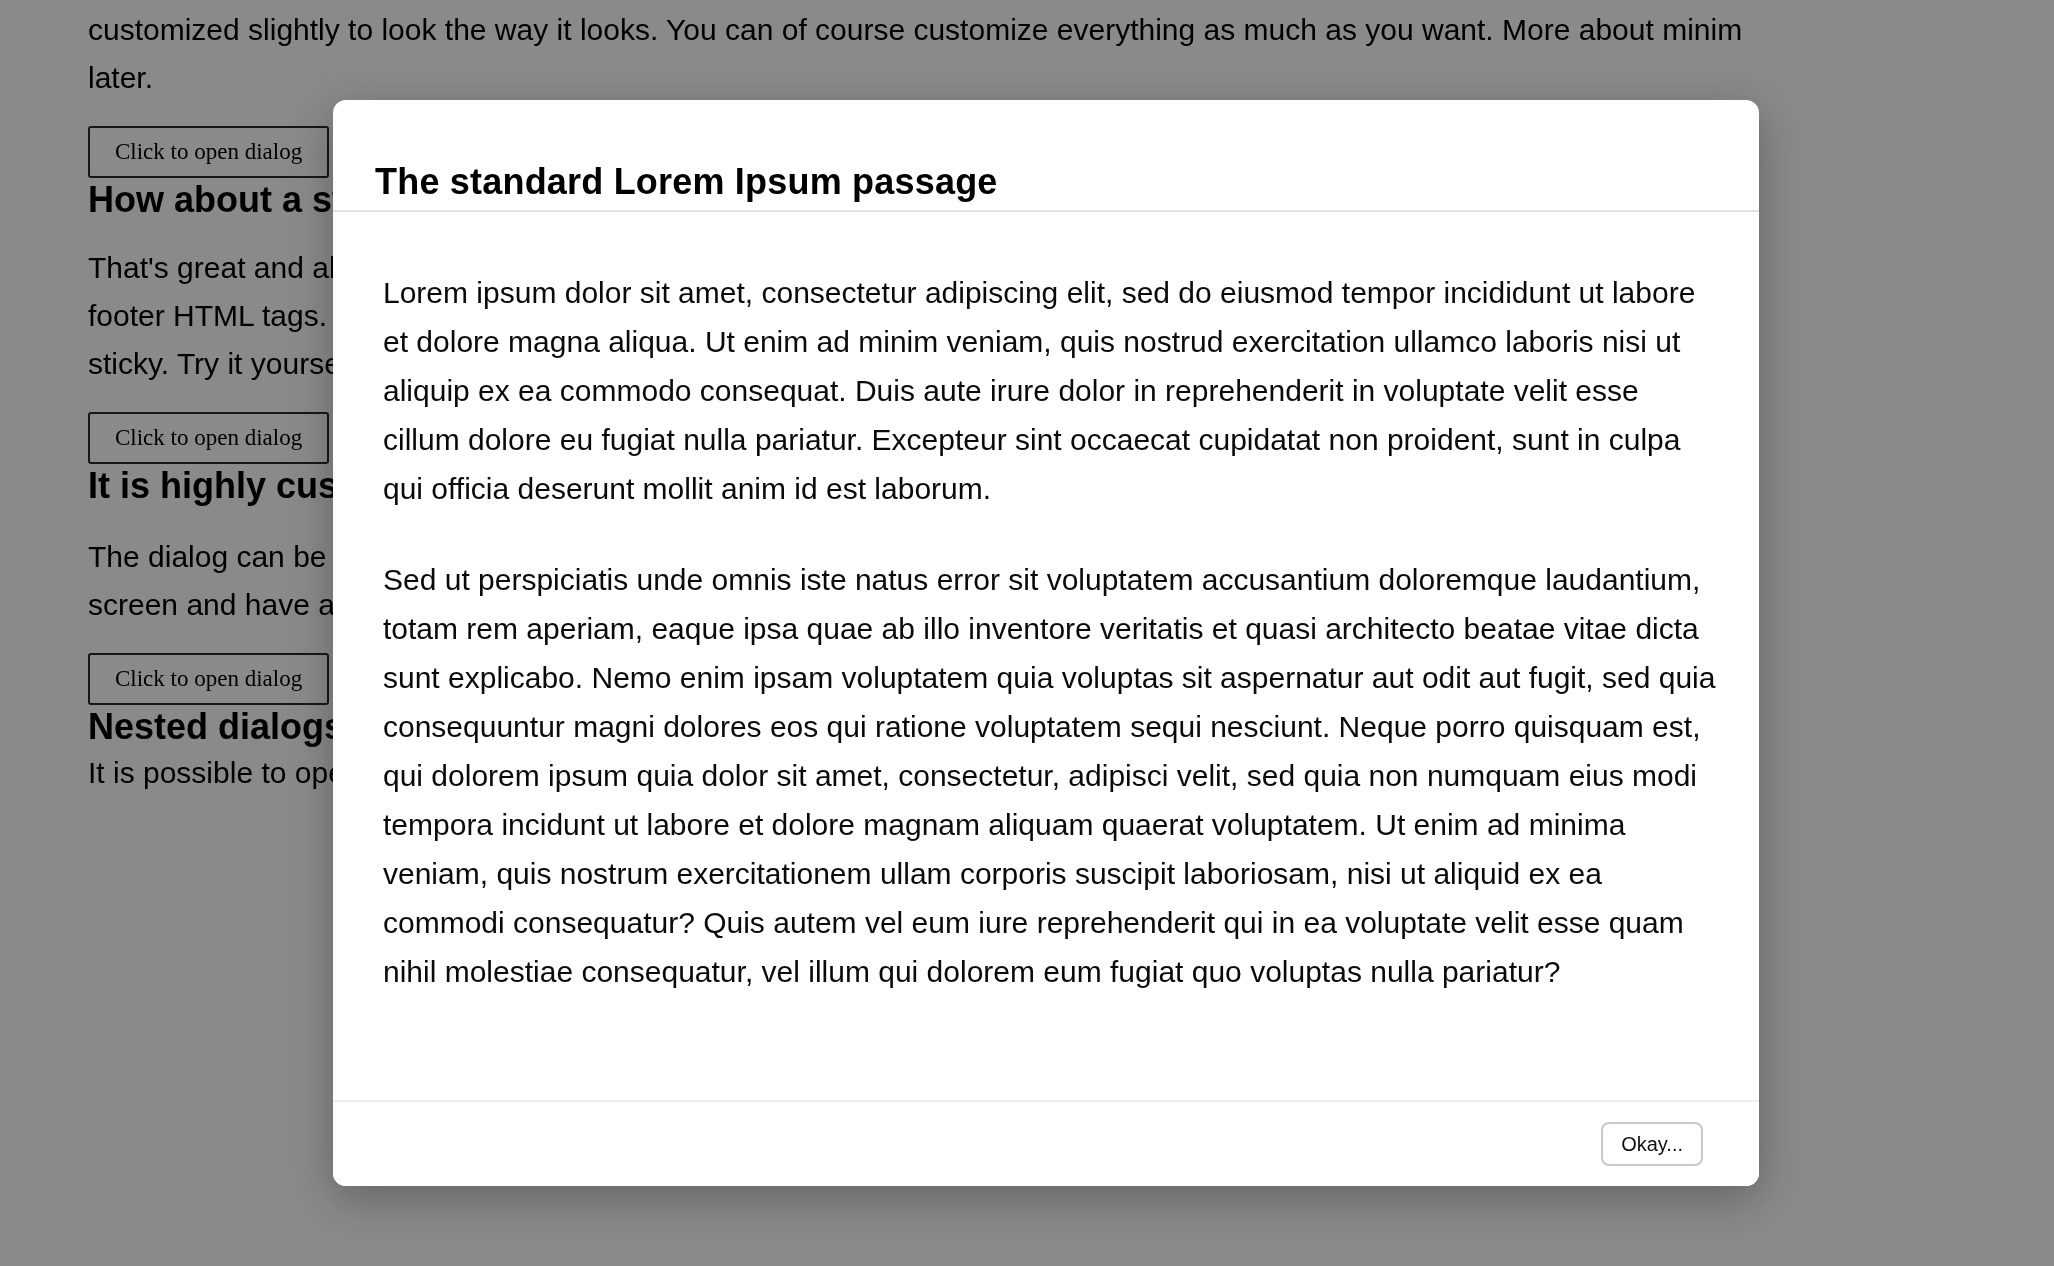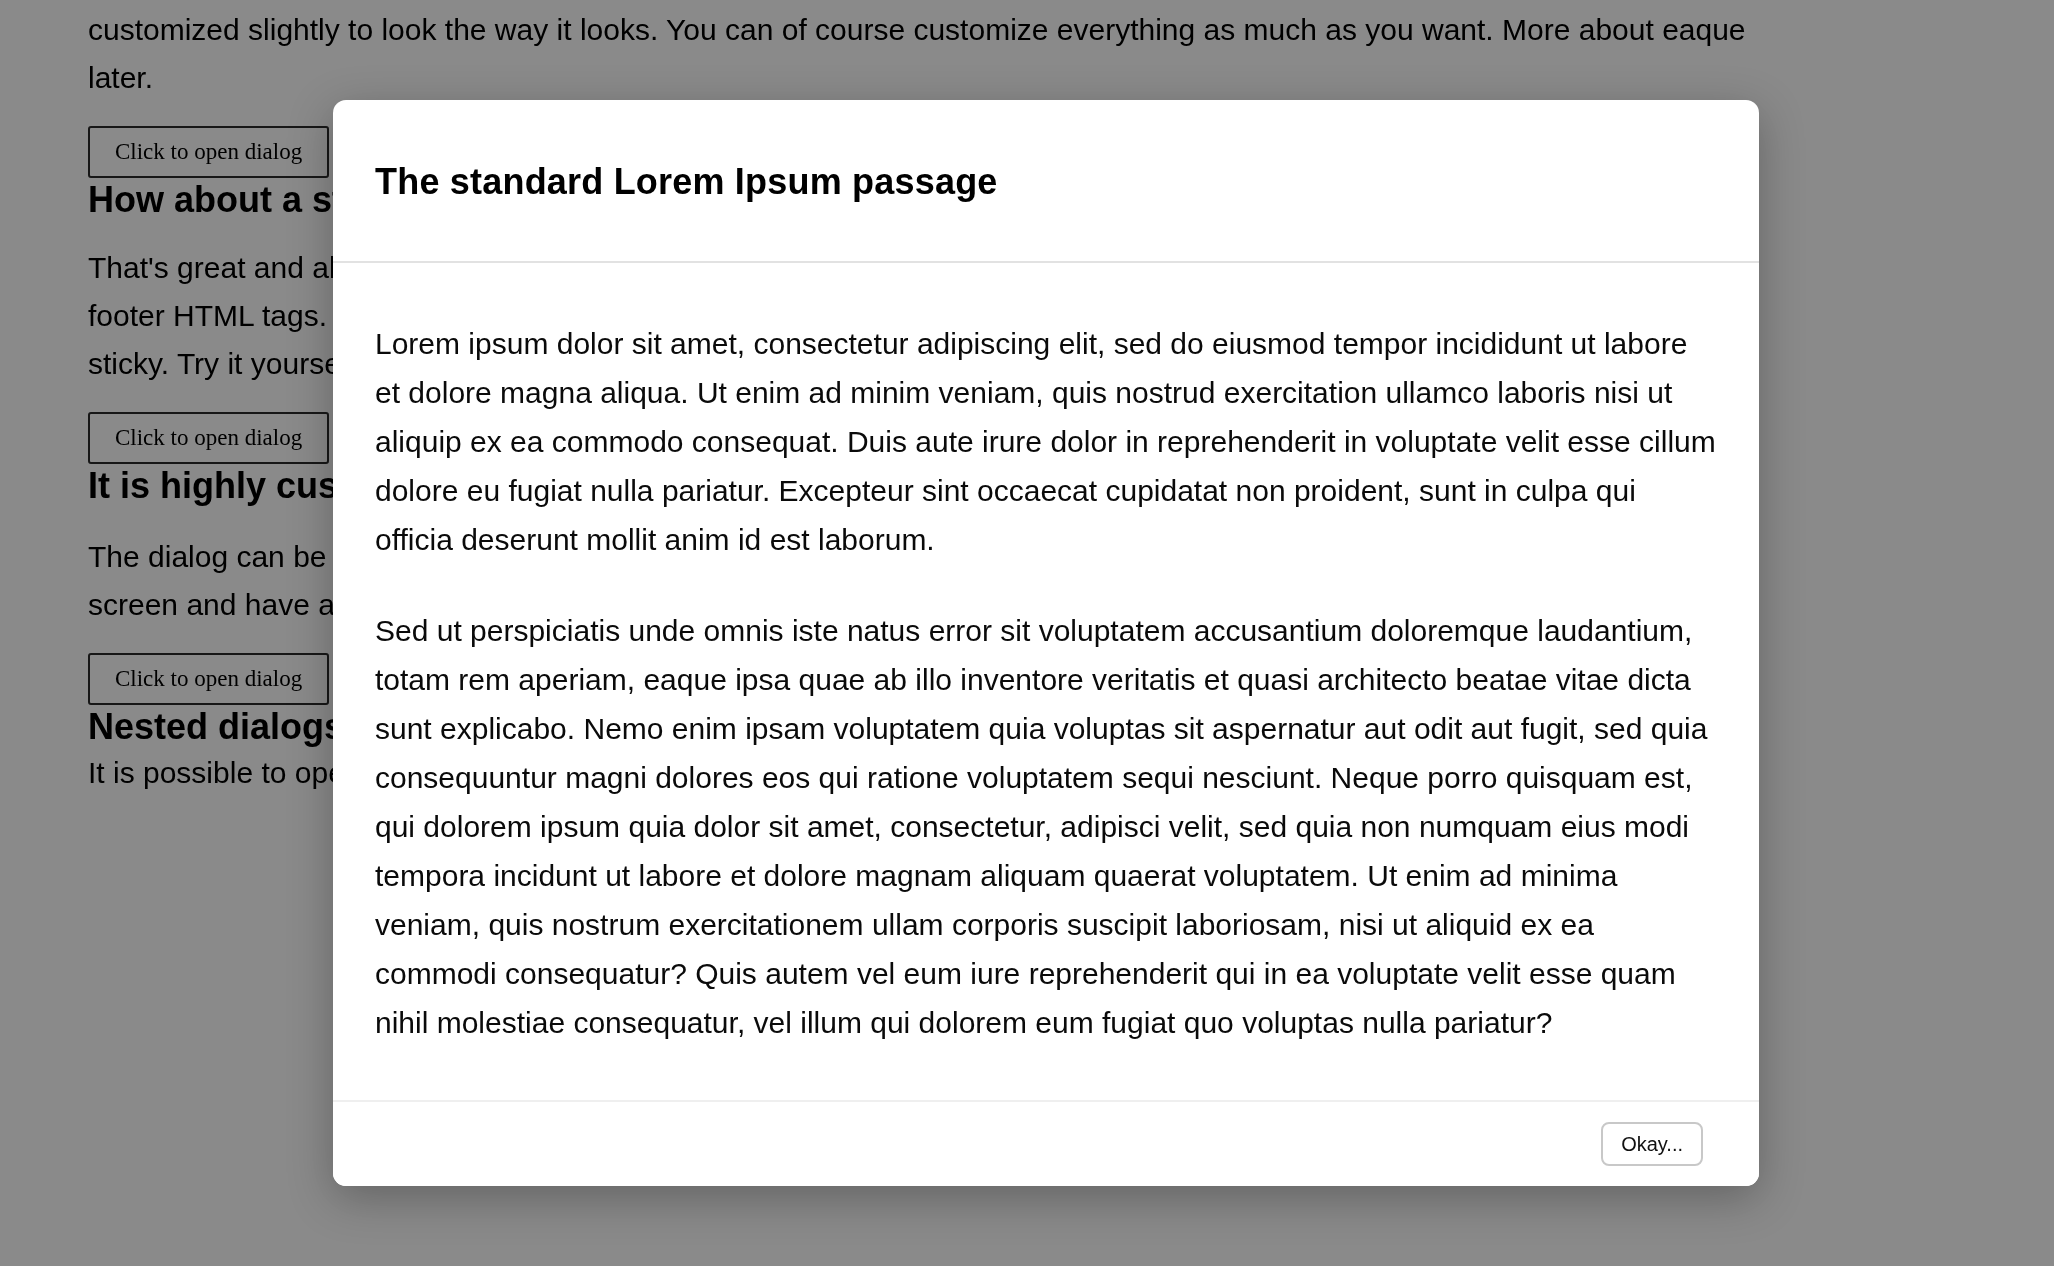--- a/index.html
+++ b/index.html
@@ -65,39 +65,40 @@
     background: #ffffff;
     border-radius: 13px;
     box-shadow: 0 12px 45px rgba(0, 0, 0, 0.28);
     z-index: 10;
     display: flex;
     flex-direction: column;
     overflow: hidden;
   }
   .dialog-header {
     flex: 0 0 auto;
-    height: 163px;
+    height: 112px;
     padding: 60px 42px 0;
     border-bottom: 2px solid #e2e2e2;
   }
   .dialog-title {
     margin: 0;
     font-size: 36px;
     line-height: 44px;
     font-weight: bold;
     letter-spacing: 0.2px;
     color: #000;
   }
   .dialog-body {
     flex: 1 1 auto;
     overflow: hidden;
     padding: 14px 42px 0;
     font-size: 30px;
     line-height: 49px;
     color: #0a0a0a;
+    margin-left: 8px;
   }
   .dialog-body p { margin: 42px 0; }
   .dialog-footer {
     flex: 0 0 86px;
     display: flex;
     align-items: center;
     justify-content: flex-end;
     padding: 0 56px;
     border-top: 2px solid #efefef;
     background: #ffffff;
@@ -113,21 +114,21 @@
     border-radius: 8px;
     cursor: pointer;
   }
 </style>
 </head>
 <body>
 
 <div class="page">
 
   <div class="para">
-    <div class="line">customized slightly to look the way it looks. You can of course customize everything as much as you want. More about eaque</div>
+    <div class="line">customized slightly to look the way it looks. You can of course customize everything as much as you want. More about minim</div>
     <div class="line">later.</div>
   </div>
 
   <button class="open-btn">Click to open dialog</button>
 
   <h2 class="sec-sticky">How about a sticky header and footer?</h2>
   <div class="para para-sticky">
     <div class="line">That's great and all, but what if you need a sticky header and footer? You can simply use the native header, article and</div>
     <div class="line">footer HTML tags. The article element then becomes scrollable, while the dialog makes sure that the footer and header is</div>
     <div class="line">sticky. Try it yourself:</div>

